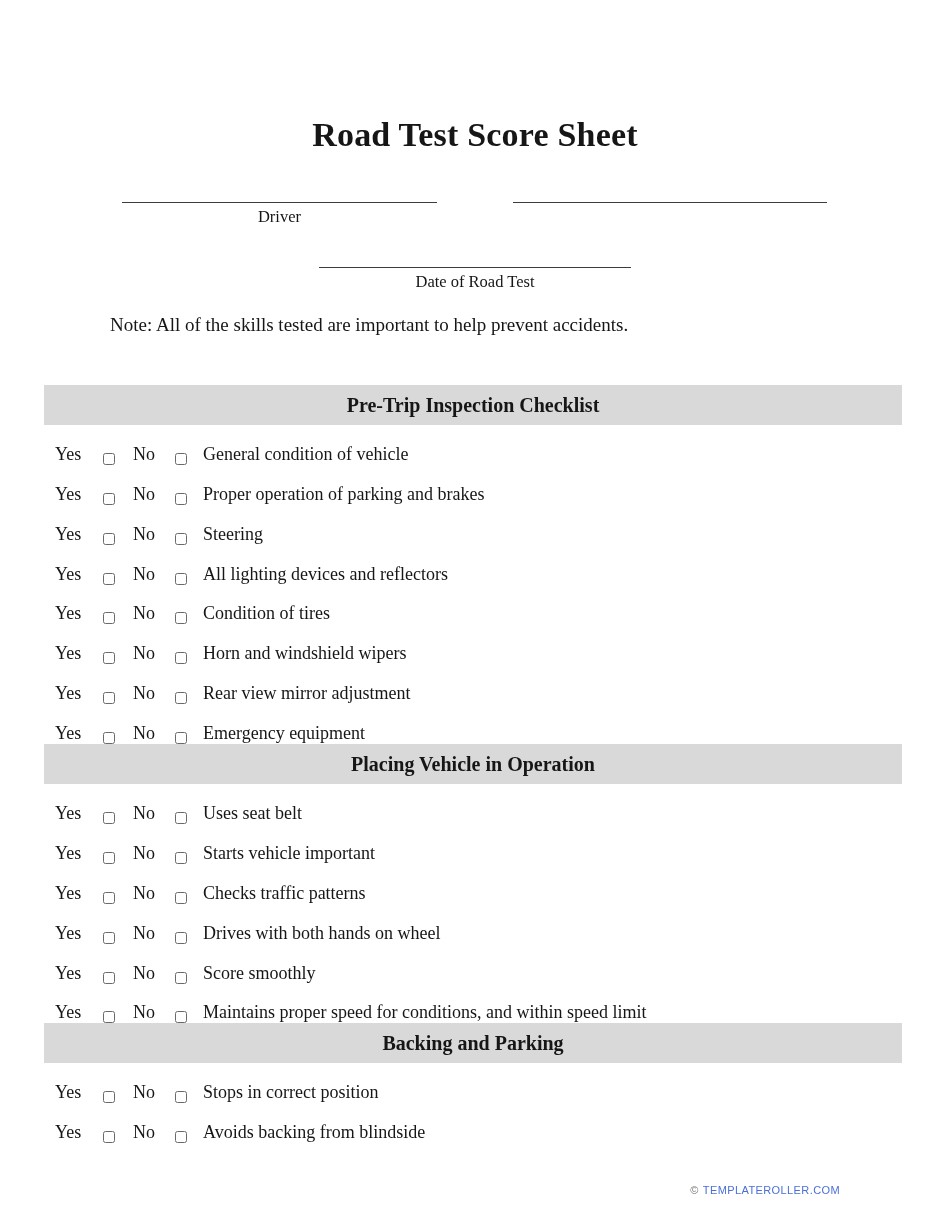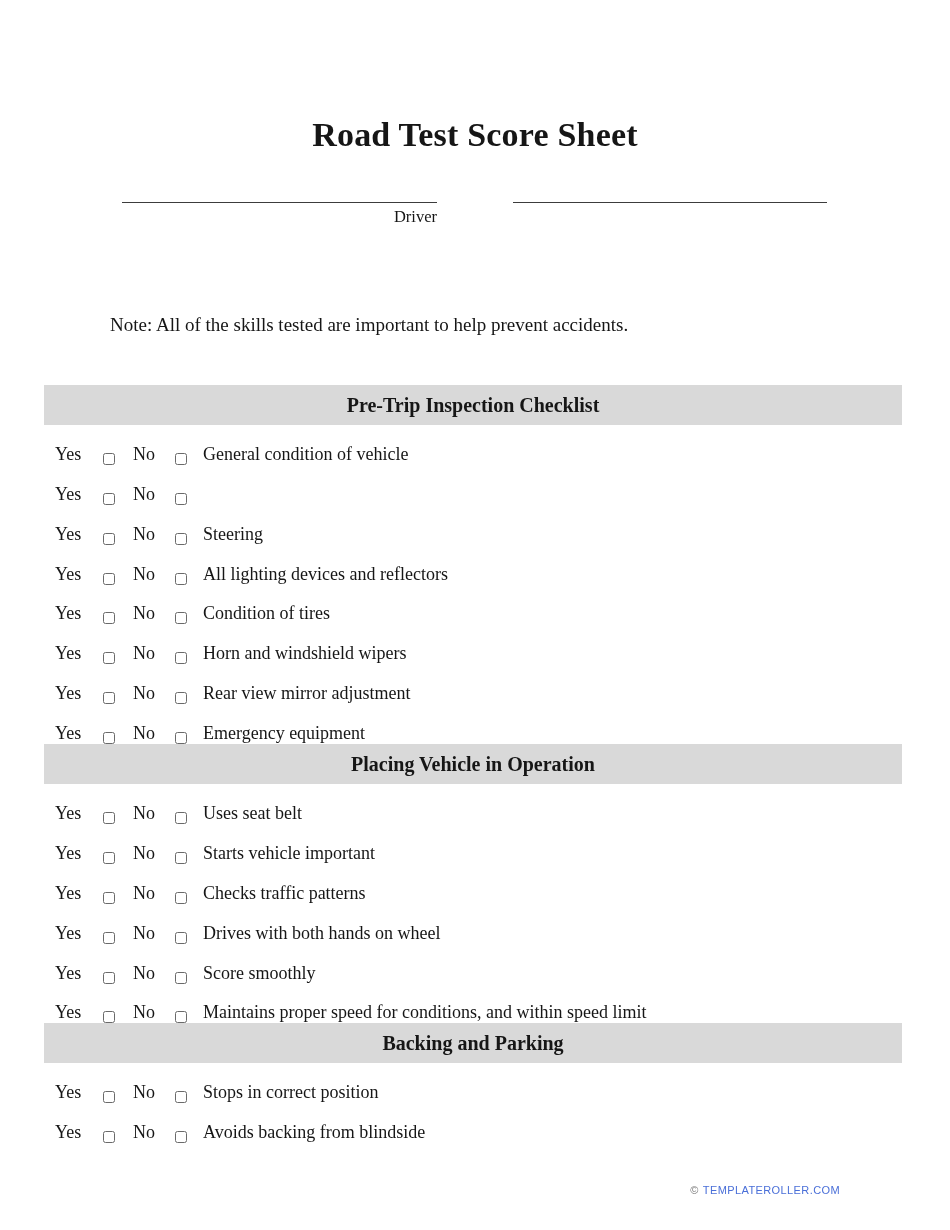--- a/index.html
+++ b/index.html
@@ -40,21 +40,21 @@
     text-align: center;
   }
   .sig-line {
     height: 23px;
     border-bottom: 1.4px solid var(--line);
   }
   .sig-label {
     margin-top: 4px;
     font-size: 16.5px;
   }
-  .sig-driver   { left: 122px; top: 180px; width: 315px; text-align: right; }
+  .sig-driver   { left: 122px; top: 180px; width: 315px; }
   .sig-observed { left: 513px; top: 180px; width: 314px; }
   .sig-date     { left: 319px; top: 245px; width: 312px; }
   .note {
     position: absolute;
     left: 110px;
     top: 314px;
     font-size: 19px;
   }
   .checklist {
     position: absolute;
@@ -111,37 +111,42 @@
 
   <div class="sig sig-driver">
     <div class="sig-line"></div>
     <div class="sig-label">Driver</div>
   </div>
 
   <div class="sig sig-observed">
     <div class="sig-line"></div>
   </div>
 
+  <div class="sig sig-date">
+    <div class="sig-line"></div>
+    <div class="sig-label">Date of Road Test</div>
+  </div>
 
   <p class="note">Note: All of the skills tested are important to help prevent accidents.</p>
 
   <div class="checklist">
       <div class="band">Pre-Trip Inspection Checklist</div>
       <div class="row">
         <span class="yes-label">Yes</span>
         <span class="cbox"></span>
         <span class="no-label">No</span>
         <span class="cbox"></span>
         <span class="item-label">General condition of vehicle</span>
       </div>
       <div class="row">
         <span class="yes-label">Yes</span>
         <span class="cbox"></span>
         <span class="no-label">No</span>
         <span class="cbox"></span>
+        <span class="item-label">Proper operation of parking and brakes</span>
       </div>
       <div class="row">
         <span class="yes-label">Yes</span>
         <span class="cbox"></span>
         <span class="no-label">No</span>
         <span class="cbox"></span>
         <span class="item-label">Steering</span>
       </div>
       <div class="row">
         <span class="yes-label">Yes</span>

